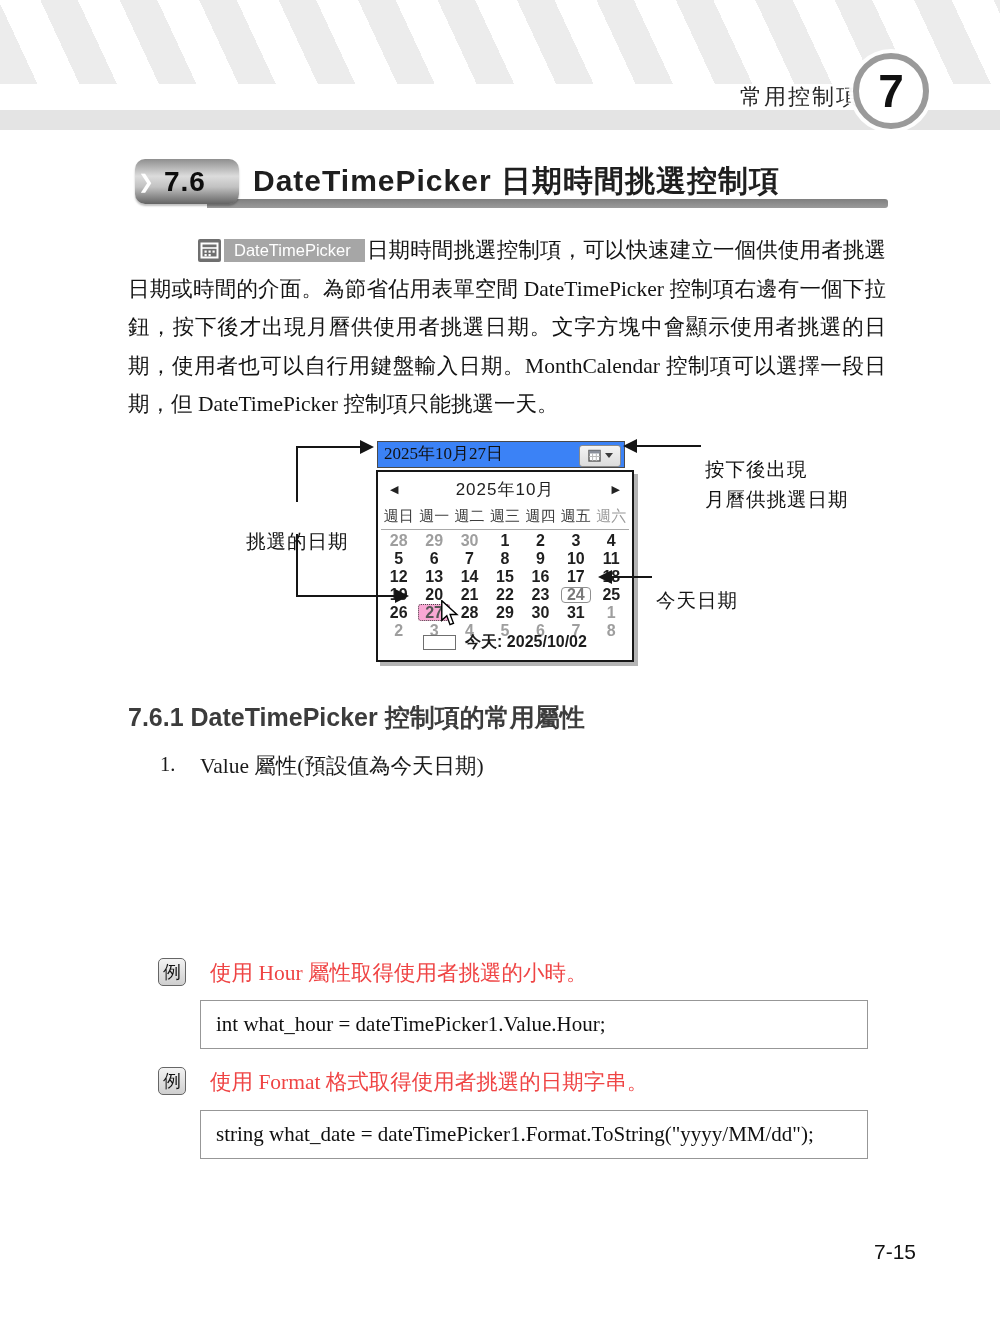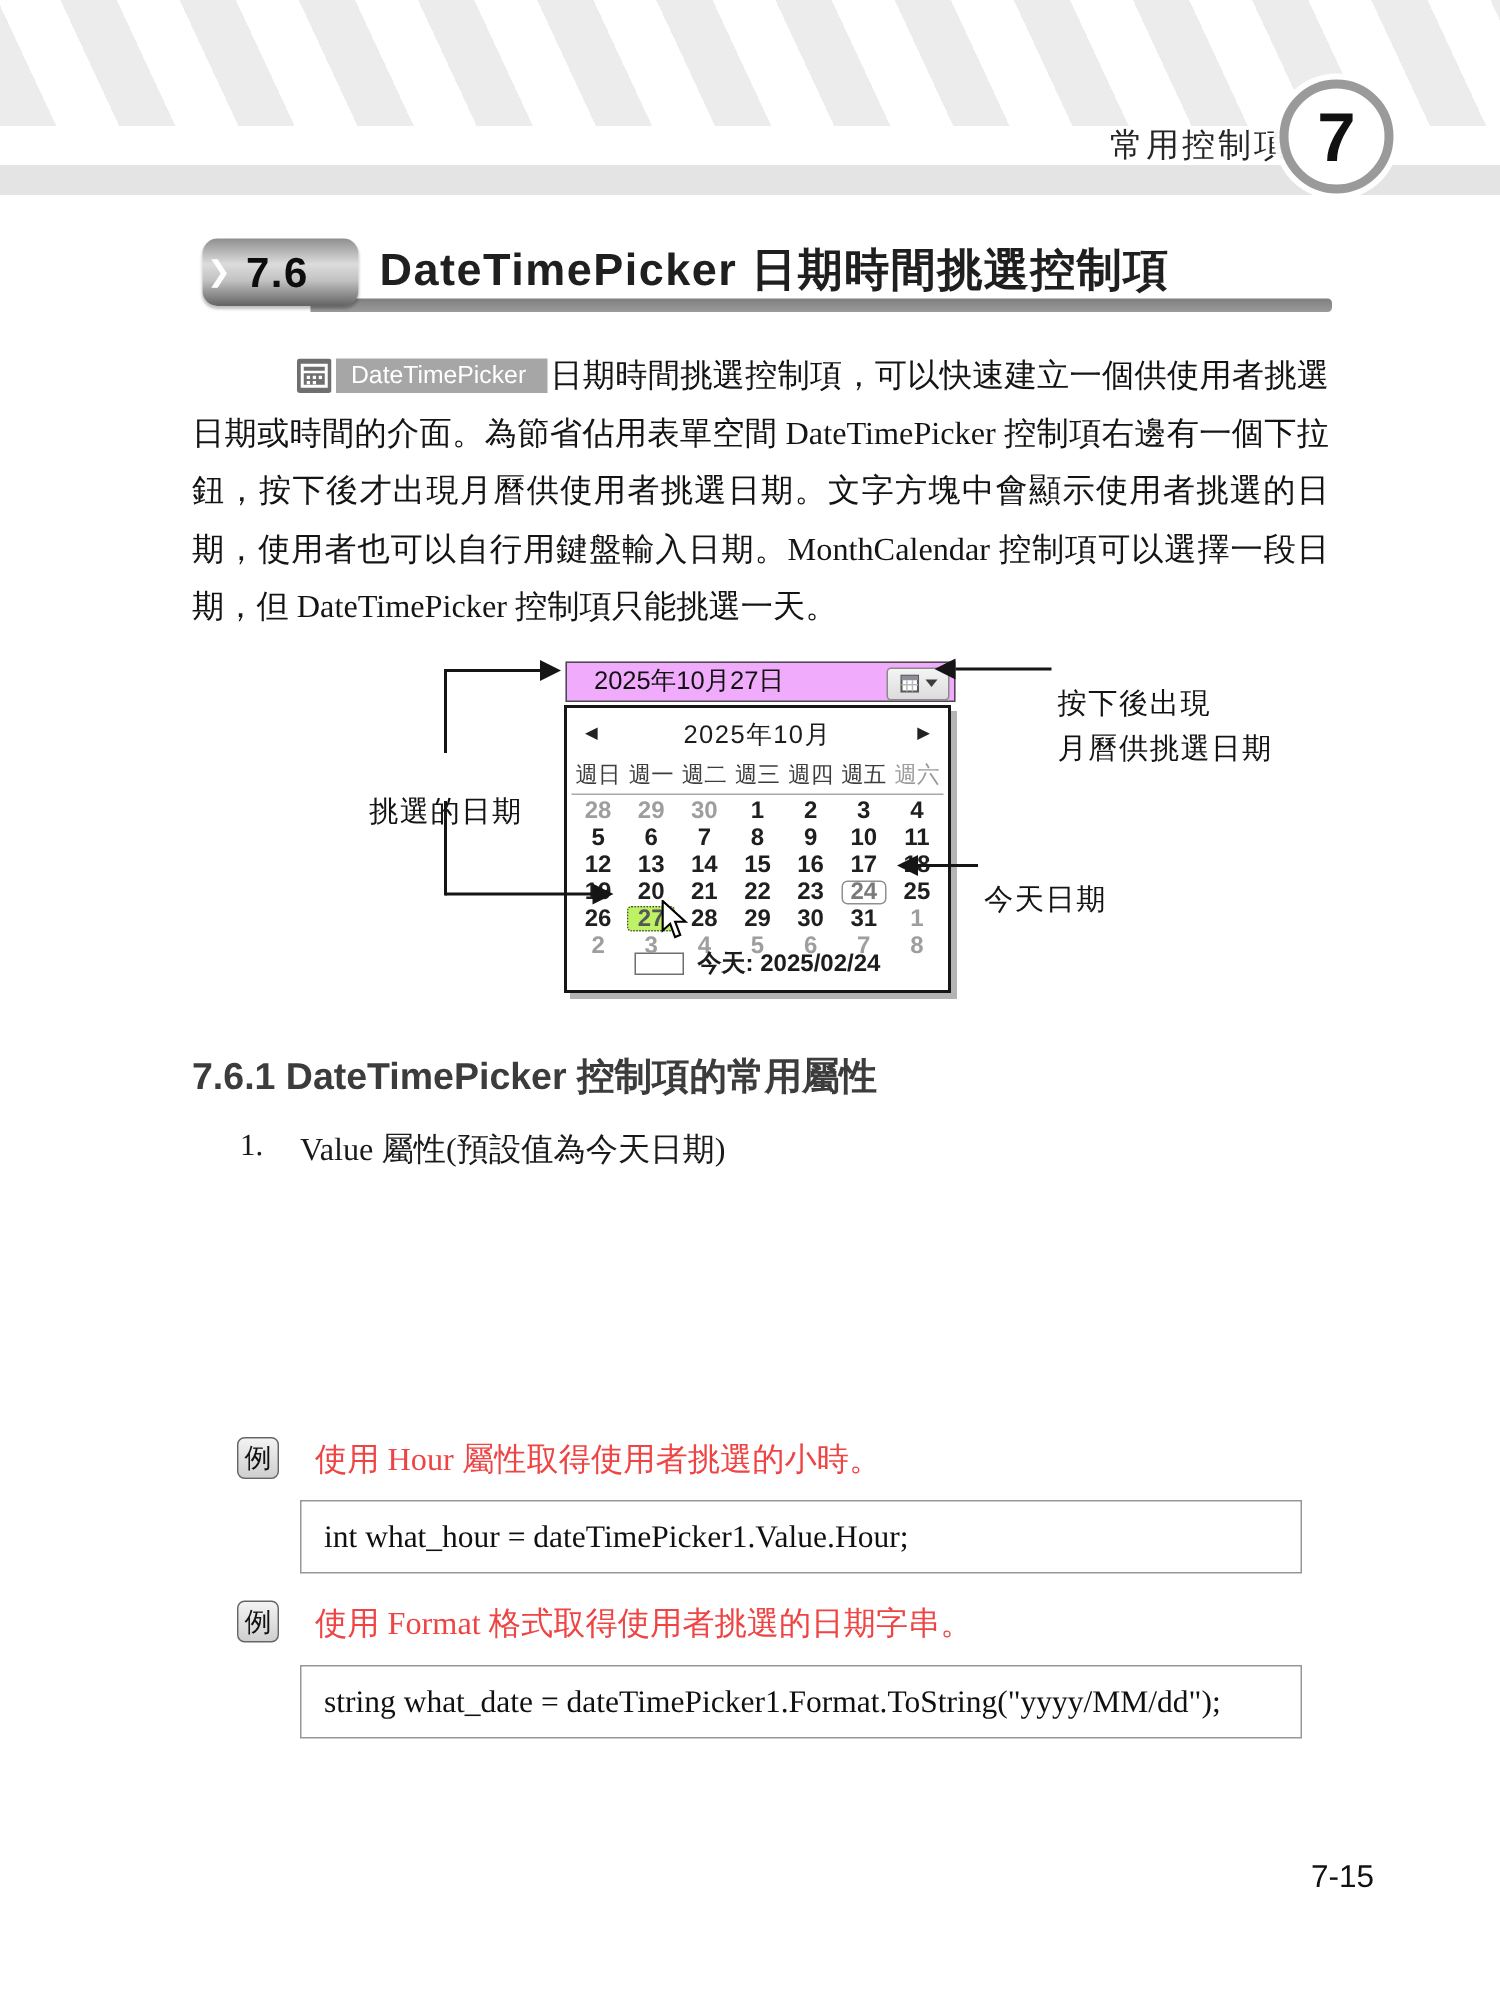--- a/index.html
+++ b/index.html
@@ -34,23 +34,23 @@
   
   .intro{position:absolute;left:128px;top:231px;width:758px;font-size:21.5px;line-height:38.6px;
     text-align:justify;text-indent:50px;color:#141414;}
   .ctrl-badge{display:inline-flex;align-items:center;gap:3px;vertical-align:-5px;margin-right:2px;text-indent:0;padding-left:20px;}
   .tb-icon{width:23px;height:23px;display:inline-block;}
   .badge-label{background:#a6a6a6;color:#ffffff;font-family:"Liberation Sans",sans-serif;
     font-size:16.5px;line-height:23px;height:23px;padding:0 14px 0 10px;display:inline-block;}
 
   
   .figure{position:absolute;left:0;top:430px;width:1000px;height:242px;}
-  .dtp-textbox{position:absolute;left:377px;top:11px;width:240px;height:25px;background:#f0abfc;
-    border:1.5px solid #4a4a4a;font-family:Liberation Sans, sans-serif;font-size:17px;color:#111;
-    line-height:24px;padding-left:18px;box-sizing:content-box;}
+  .dtp-textbox{position:absolute;left:377px;top:11px;width:240px;height:25px;background:#3b82f6;
+    border:1.5px solid #4a4a4a;font-family:Liberation Serif, serif;font-size:17px;color:#111;
+    line-height:24px;padding-left:6px;box-sizing:content-box;}
   .dd-btn{position:absolute;right:3px;top:2.5px;width:40px;height:20px;border:1px solid #8a8a8a;border-radius:3px;
     background:linear-gradient(180deg,#f4f4f4,#dcdcdc);display:flex;align-items:center;justify-content:center;gap:4px;}
   .dd-caret{width:0;height:0;border-left:4.5px solid transparent;border-right:4.5px solid transparent;
     border-top:5.5px solid #3c3c3c;}
   .cal-popup{position:absolute;left:376px;top:40px;width:254px;height:188px;background:#fff;
     border:2px solid #161616;box-shadow:4px 4px 0 rgba(105,105,105,0.5);
     font-family:"Liberation Sans",sans-serif;}
   .cal-nav{position:absolute;left:0;right:0;top:6px;height:22px;display:flex;align-items:center;
     justify-content:space-between;padding:0 12px;}
   .cal-nav .nav{font-size:11px;color:#222;line-height:22px;}
@@ -58,21 +58,21 @@
   .cal-weekdays{position:absolute;left:3px;right:3px;top:35px;display:grid;grid-template-columns:repeat(7,1fr);
     border-bottom:1px solid #a8a8a8;padding-bottom:3px;}
   .cal-weekdays .wd{text-align:center;font-size:15px;color:#3d3d3d;}
   .cal-weekdays .wd-last{color:#9b9b9b;}
   .cal-grid{position:absolute;left:3px;right:3px;top:60px;display:grid;grid-template-columns:repeat(7,1fr);
     grid-auto-rows:18px;}
   .cal-grid .day{text-align:center;font-size:16px;font-weight:600;color:#1f1f1f;line-height:18px;}
   .cal-grid .muted{color:#9e9e9e;}
   .today-box{display:inline-block;min-width:28px;line-height:14px;border:1.5px solid #8f8f8f;
     border-radius:4px;color:#7a7a7a;}
-  .sel-box{display:inline-block;min-width:30px;line-height:15px;background:#bef264;
+  .sel-box{display:inline-block;min-width:30px;line-height:15px;background:#f9a8d4;
     border:1.5px dotted #4a4a4a;border-radius:3px;color:#565656;}
   .cal-footer{position:absolute;left:0;right:0;bottom:7px;display:flex;align-items:center;
     justify-content:center;gap:9px;}
   .cal-footer .fbox{width:31px;height:13px;border:1.5px solid #6f6f6f;background:#fff;}
   .cal-footer .flabel{font-size:16px;font-weight:600;color:#1c1c1c;}
   .cursor{position:absolute;left:62px;top:128px;}
 
   
   .ann-line{position:absolute;background:#151515;}
   .arrow-right{position:absolute;width:0;height:0;border-top:7px solid transparent;
@@ -206,21 +206,21 @@
           <div class="day muted">2</div>
           <div class="day muted">3</div>
           <div class="day muted">4</div>
           <div class="day muted">5</div>
           <div class="day muted">6</div>
           <div class="day muted">7</div>
           <div class="day muted">8</div>
         </div>
       <div class="cal-footer">
         <span class="fbox"></span>
-        <span class="flabel">今天: 2025/02/24</span>
+        <span class="flabel">今天: 2025/10/02</span>
       </div>
       <svg class="cursor" width="19" height="27" viewBox="0 0 14 21">
         <path d="M1,0.5 L1,15.8 L4.9,12.3 L7.4,19.2 L10.1,18.1 L7.5,11.3 L12.8,11.3 Z" fill="#ffffff" stroke="#000000" stroke-width="1.1"></path>
       </svg>
     </div>
 
     <div class="arrow-left" style="left:623px;top:9px;"></div>
     <div class="ann-line" style="left:637px;top:15px;width:64px;height:2px;"></div>
     <div class="ann-text" style="left:705px;top:1px;">
       <div>按下後出現</div>

